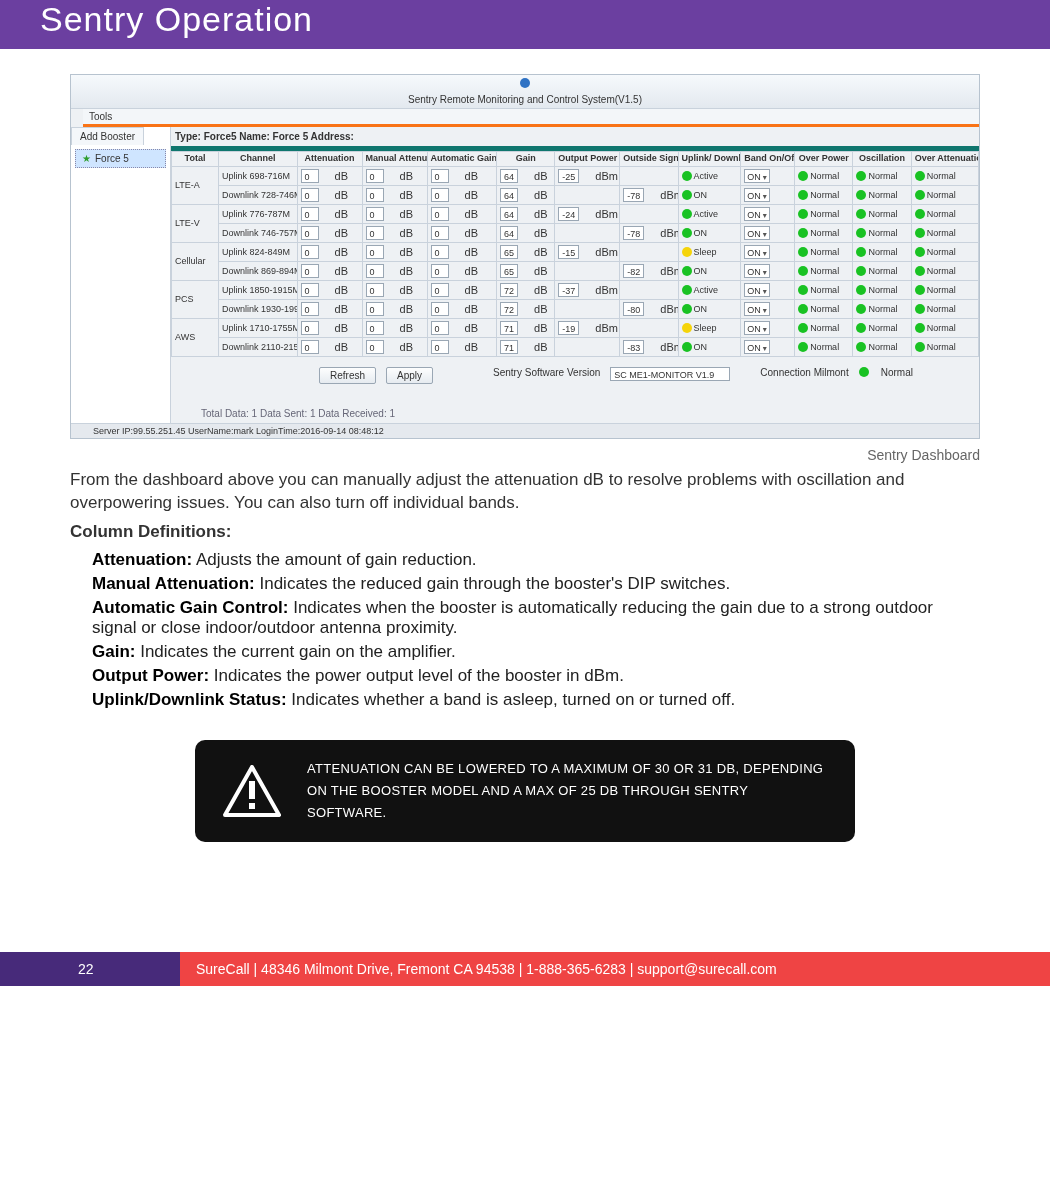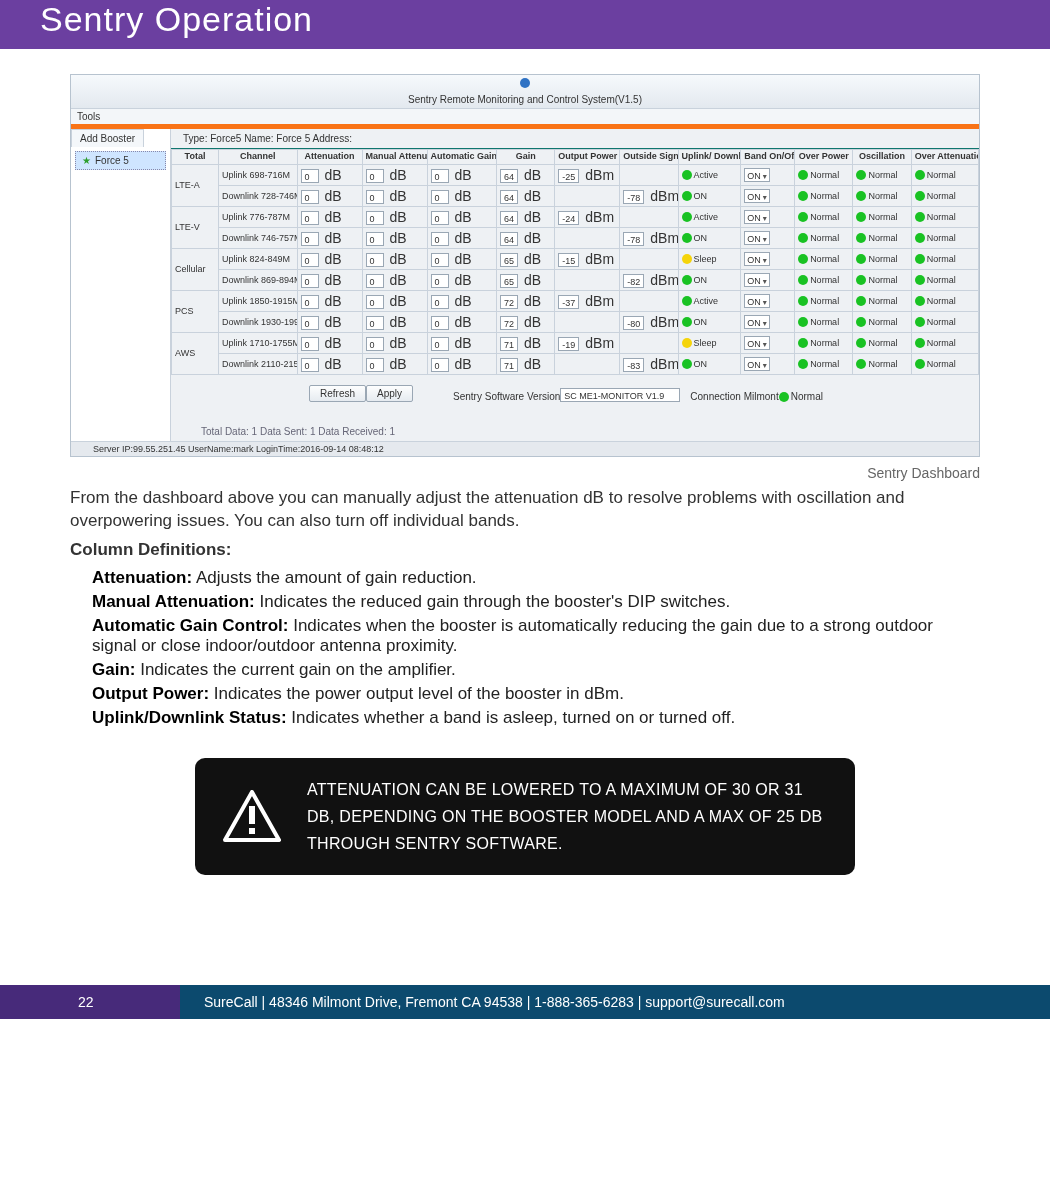--- a/index.html
+++ b/index.html
@@ -3,50 +3,50 @@
 <meta charset="utf-8">
 <style>
   * { box-sizing: border-box; }
   body { margin:0; font-family: Arial, Helvetica, sans-serif; background:#fff; color:#222; width:1050px; }
   .top-band { background:#6b3fa0; color:#fff; padding:0 40px 10px 40px; }
   .top-band h1 { margin:0; font-weight:400; font-size:34px; letter-spacing:1px; }
   .page-body { padding:25px 70px 40px 70px; }
   .win { border:1px solid #b7c3cf; background:#eef1f4; font-size:10px; color:#333; }
   .win-title { padding:3px 6px; background:linear-gradient(#f6f9fc,#e3e9ef); border-bottom:1px solid #c9d2dc; display:flex; align-items:center; gap:6px;flex-direction:column;}
   .ball { width:10px;height:10px;border-radius:50%;background:#2f72c4;display:inline-block;}
-  .menubar { padding:2px 6px; border-bottom:5px solid #f97316; background:#f3f6f9;}
+  .menubar { padding:2px 6px; border-bottom:3px solid #f97316; background:#f3f6f9;margin-left:12px;}
   .win-body { display:flex; background:#eef1f4;}
   .sidebar { width:100px; border-right:1px solid #c9d2dc; background:#fff;}
   .tab { padding:3px 8px; border:1px solid #c9d2dc; border-bottom:none; background:#f4f7fa; display:inline-block; font-size:10px;}
   .tree-item { padding:3px 6px; background:#cfe5ff; border:1px dotted #88a; margin:4px; font-size:10px; display:flex; align-items:center; gap:4px;}
   .main { flex:1; background:#eef1f4; }
-  .typebar { padding:4px 12px; border-bottom:1px solid #0f766e;}
+  .typebar { padding:4px 4px; border-bottom:5px solid #0f766e;font-weight:bold;}
   table.grid { border-collapse:collapse; width:100%; background:#eef1f4; table-layout:fixed;}
   table.grid th, table.grid td { border:1px solid #c9d2dc; padding:2px 3px; font-size:9px; text-align:left; vertical-align:middle; overflow:hidden; white-space:nowrap;}
   table.grid th { background:#eef1f4; font-weight:bold; text-align:center; line-height:1.1;}
   .numbox { display:inline-block; border:1px solid #9aa7b4; background:#fff; padding:0 3px; min-width:18px; height:14px; line-height:14px; font-size:9px;}
-  .unit { font-size:14px; margin-left:6px;}
+  .unit { font-size:11px; margin-left:16px;}
   .dot { width:10px;height:10px;border-radius:50%;display:inline-block;vertical-align:middle;margin-right:2px;}
   .g { background:#19c223;} .y{background:#f5d40a;}
   .sel { display:inline-block; border:1px solid #9aa7b4; background:#fff; padding:0 2px; height:14px; line-height:14px; font-size:9px;}
   .sel:after{content:"▾"; font-size:8px; margin-left:2px; color:#555;}
   .btn { display:inline-block; border:1px solid #9aa7b4; background:linear-gradient(#fdfefe,#e6ebf0); padding:2px 10px; font-size:10px; border-radius:2px;}
-  .foot1 { padding:10px 8px 4px 8px; display:flex; align-items:flex-end; gap:0; flex-wrap:wrap;}
+  .foot1 { padding:10px 8px 4px 8px; display:flex; align-items:flex-start; gap:10px; flex-wrap:wrap;}
   .foot2 { padding:20px 8px 4px 30px; color:#667;}
   .statusbar { border-top:1px solid #c9d2dc; background:#e5e9ee; padding:2px 22px; font-size:9px;}
   .caption { text-align:right; color:#666; font-size:14px; margin:8px 0 6px 0;}
   .para { font-size:17px; color:#333; line-height:1.35; margin:6px 0;}
   .defs { font-size:17px; margin:4px 0 4px 22px;}
   .defs b { color:#000;}
   .alert { margin:30px auto 0 auto; width:660px; background:#111; color:#fff; border-radius:10px; display:flex; align-items:center; padding:18px 28px; gap:26px;}
   .alert svg { flex:0 0 auto;}
-  .alert-text { font-size:16px; line-height:1.7; letter-spacing:0.3px;}
+  .alert-text { font-size:13px; line-height:1.7; letter-spacing:0.3px;}
   .footer { margin-top:70px; display:flex; align-items:stretch; font-size:14px;}
   .pg { width:180px; background:#472a7a; color:#fff; display:flex; align-items:center; padding-left:78px; height:34px;}
-  .finfo { flex:1; background:#0c4a6e; color:#fff; display:flex; align-items:center; padding-left:24px; height:34px;}
+  .finfo { flex:1; background:#ef4444; color:#fff; display:flex; align-items:center; padding-left:16px; height:34px;}
   .star { color:#2e9e2e; font-size:10px;}
 </style>
 </head>
 <body>
 
 <div class="top-band">
   <h1>Sentry Operation</h1>
 </div>
 
 <div class="page-body">

